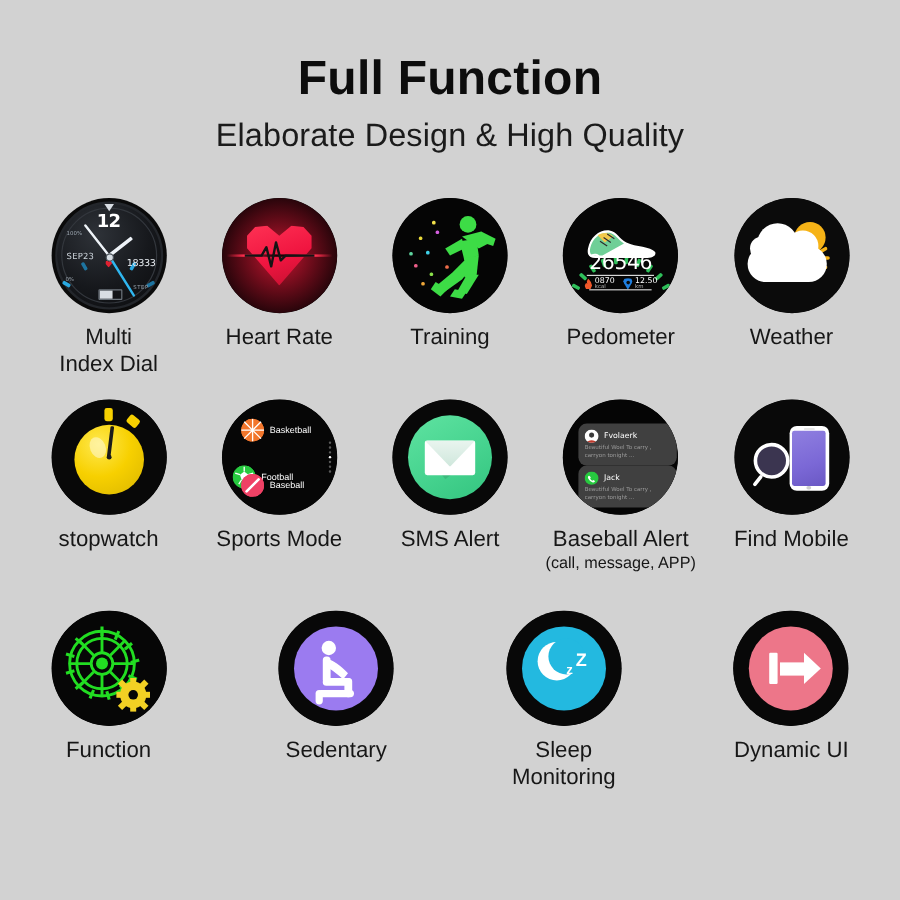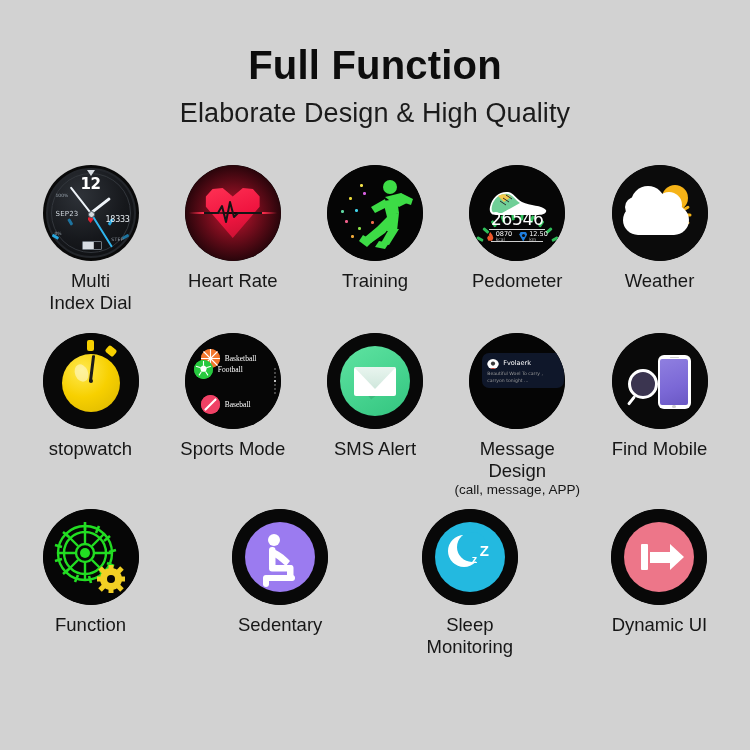--- a/index.html
+++ b/index.html
@@ -286,21 +286,21 @@
     position: absolute; left: 50%; top: 50%; width: 4px; height: 4px;
     margin: -2px 0 0 -2px; border-radius: 50%; background: #1b1b1b;
   }
 
   
   .sm-bg { position: absolute; inset: 0; border-radius: 50%; background: #060606; }
   .sm-item {
     position: absolute; display: flex; align-items: center; gap: 5px;
   }
   .sm-ball { width: 19px; height: 19px; border-radius: 50%; position: relative; flex: none; }
-  .sm-label { font-size: 7.5px; color: #ffffff; font-family: Liberation Serif, serif; white-space: nowrap; }
+  .sm-label { font-size: 7.5px; color: #ffffff; font-family: Liberation Sans, sans-serif; white-space: nowrap; }
   .sm-scroll { position: absolute; right: 5px; top: 50%; transform: translateY(-50%); }
   .sm-sdot { width: 1.8px; height: 1.8px; border-radius: 50%; background: #5a5a5a; margin: 2.1px 0; }
   .sm-sdot.on { background: #ffffff; width: 2.6px; height: 2.6px; margin: 1.7px -0.4px; }
 
   
   .sms-bg { position: absolute; inset: 0; border-radius: 50%; background: #080808; }
   .sms-circ {
     position: absolute; left: 50%; top: 50%; width: 70px; height: 70px;
     margin: -35px 0 0 -35px; border-radius: 50%;
     background: linear-gradient(150deg, #5fe3a1 0%, #46d38f 55%, #33c47f 100%);
@@ -317,21 +317,21 @@
   }
   .sms-shadow {
     position: absolute; left: 22px; top: 27px; width: 22px; height: 22px;
     background: rgba(0,0,0,0.10); transform: rotate(-38deg);
   }
 
   
   .ma-bg { position: absolute; inset: 0; border-radius: 50%; background: #050505; }
   .ma-card {
     position: absolute; left: 13px; width: 82px;
-    background: #0f172a; border-radius: 7px; padding: 4px 5px;
+    background: #404040; border-radius: 7px; padding: 4px 5px;
     box-sizing: border-box;
   }
   .ma-card.one { top: 20px; }
   .ma-card.two { top: 55px; }
   .ma-head { display: flex; align-items: center; gap: 4px; }
   .ma-av { width: 12px; height: 12px; border-radius: 50%; flex: none; position: relative; overflow: hidden; }
   .ma-name { font-size: 6.5px; color: #ffffff; font-family: "DejaVu Sans", sans-serif; }
   .ma-body {
     font-size: 4.6px; color: #9a9a9a; line-height: 1.45; margin-top: 2px;
     font-family: "DejaVu Sans", sans-serif;
@@ -631,21 +631,21 @@
             <div class="sm-ball" style="background:#f2762c;">
               <svg width="19" height="19" viewBox="0 0 19 19">
                 <circle cx="9.5" cy="9.5" r="9.5" fill="#f2762c"></circle>
                 <path d="M9.5 0 L9.5 19 M0 9.5 L19 9.5" stroke="#ffffff" stroke-width="1.1"></path>
                 <path d="M2.5 2.5 Q9.5 9.5 16.5 16.5 M16.5 2.5 Q9.5 9.5 2.5 16.5" stroke="#ffffff" stroke-width="1.1" fill="none"></path>
               </svg>
             </div>
             <div class="sm-label">Basketball</div>
           </div>
 
-          <div class="sm-item" style="left:9px;top:27px;">
+          <div class="sm-item" style="left:9px;top:55px;">
             <div class="sm-ball" style="background:#27c93f;">
               <svg width="19" height="19" viewBox="0 0 19 19">
                 <circle cx="9.5" cy="9.5" r="9.5" fill="#27c93f"></circle>
                 <polygon points="9.5,5 13,7.6 11.7,11.8 7.3,11.8 6,7.6" fill="#ffffff"></polygon>
                 <path d="M9.5 5 L9.5 1 M13 7.6 L17 6.2 M11.7 11.8 L14 15.4 M7.3 11.8 L5 15.4 M6 7.6 L2 6.2" stroke="#ffffff" stroke-width="1.1"></path>
               </svg>
             </div>
             <div class="sm-label">Football</div>
           </div>
 
@@ -695,22 +695,35 @@
                   <circle cx="6" cy="6" r="6" fill="#ffffff"></circle>
                   <circle cx="6" cy="4.6" r="2.1" fill="#3a3a3a"></circle>
                   <path d="M1.6 11.2 C2.6 8.2, 9.4 8.2, 10.4 11.2 Z" fill="#c0392b"></path>
                 </svg>
               </div>
               <div class="ma-name">Fvolaerk</div>
             </div>
             <div class="ma-body" style="white-space:pre-line">Beautiful  Woel To carry ,
 carryon tonight ...</div>
           </div>
-        </div>
-        <div class="cap">Message Design</div>
+          <div class="ma-card two">
+            <div class="ma-head">
+              <div class="ma-av">
+                <svg width="12" height="12" viewBox="0 0 12 12">
+                  <circle cx="6" cy="6" r="6" fill="#27c93f"></circle>
+                  <path d="M4 3.4 C3 3.6, 2.6 4.6, 3.2 5.8 C4 7.4, 5.4 8.6, 7 9 C8 9.2, 8.8 8.6, 8.8 7.8 L7.4 7 L6.6 7.6 C5.8 7.2, 5 6.4, 4.8 5.6 L5.4 4.8 Z" fill="#ffffff"></path>
+                </svg>
+              </div>
+              <div class="ma-name">Jack</div>
+            </div>
+            <div class="ma-body" style="white-space:pre-line">Beautiful  Woel To carry ,
+carryon tonight ...</div>
+          </div>
+        </div>
+        <div class="cap">Baseball Alert</div>
         <div class="subcap">(call, message, APP)</div>
       </div>
 
       <div class="cell">
         <div class="disc">
           <div class="fm-bg"></div>
           <div class="fm-phone">
             <div class="fm-speaker"></div>
             <div class="fm-screen"></div>
             <div class="fm-home"></div>

